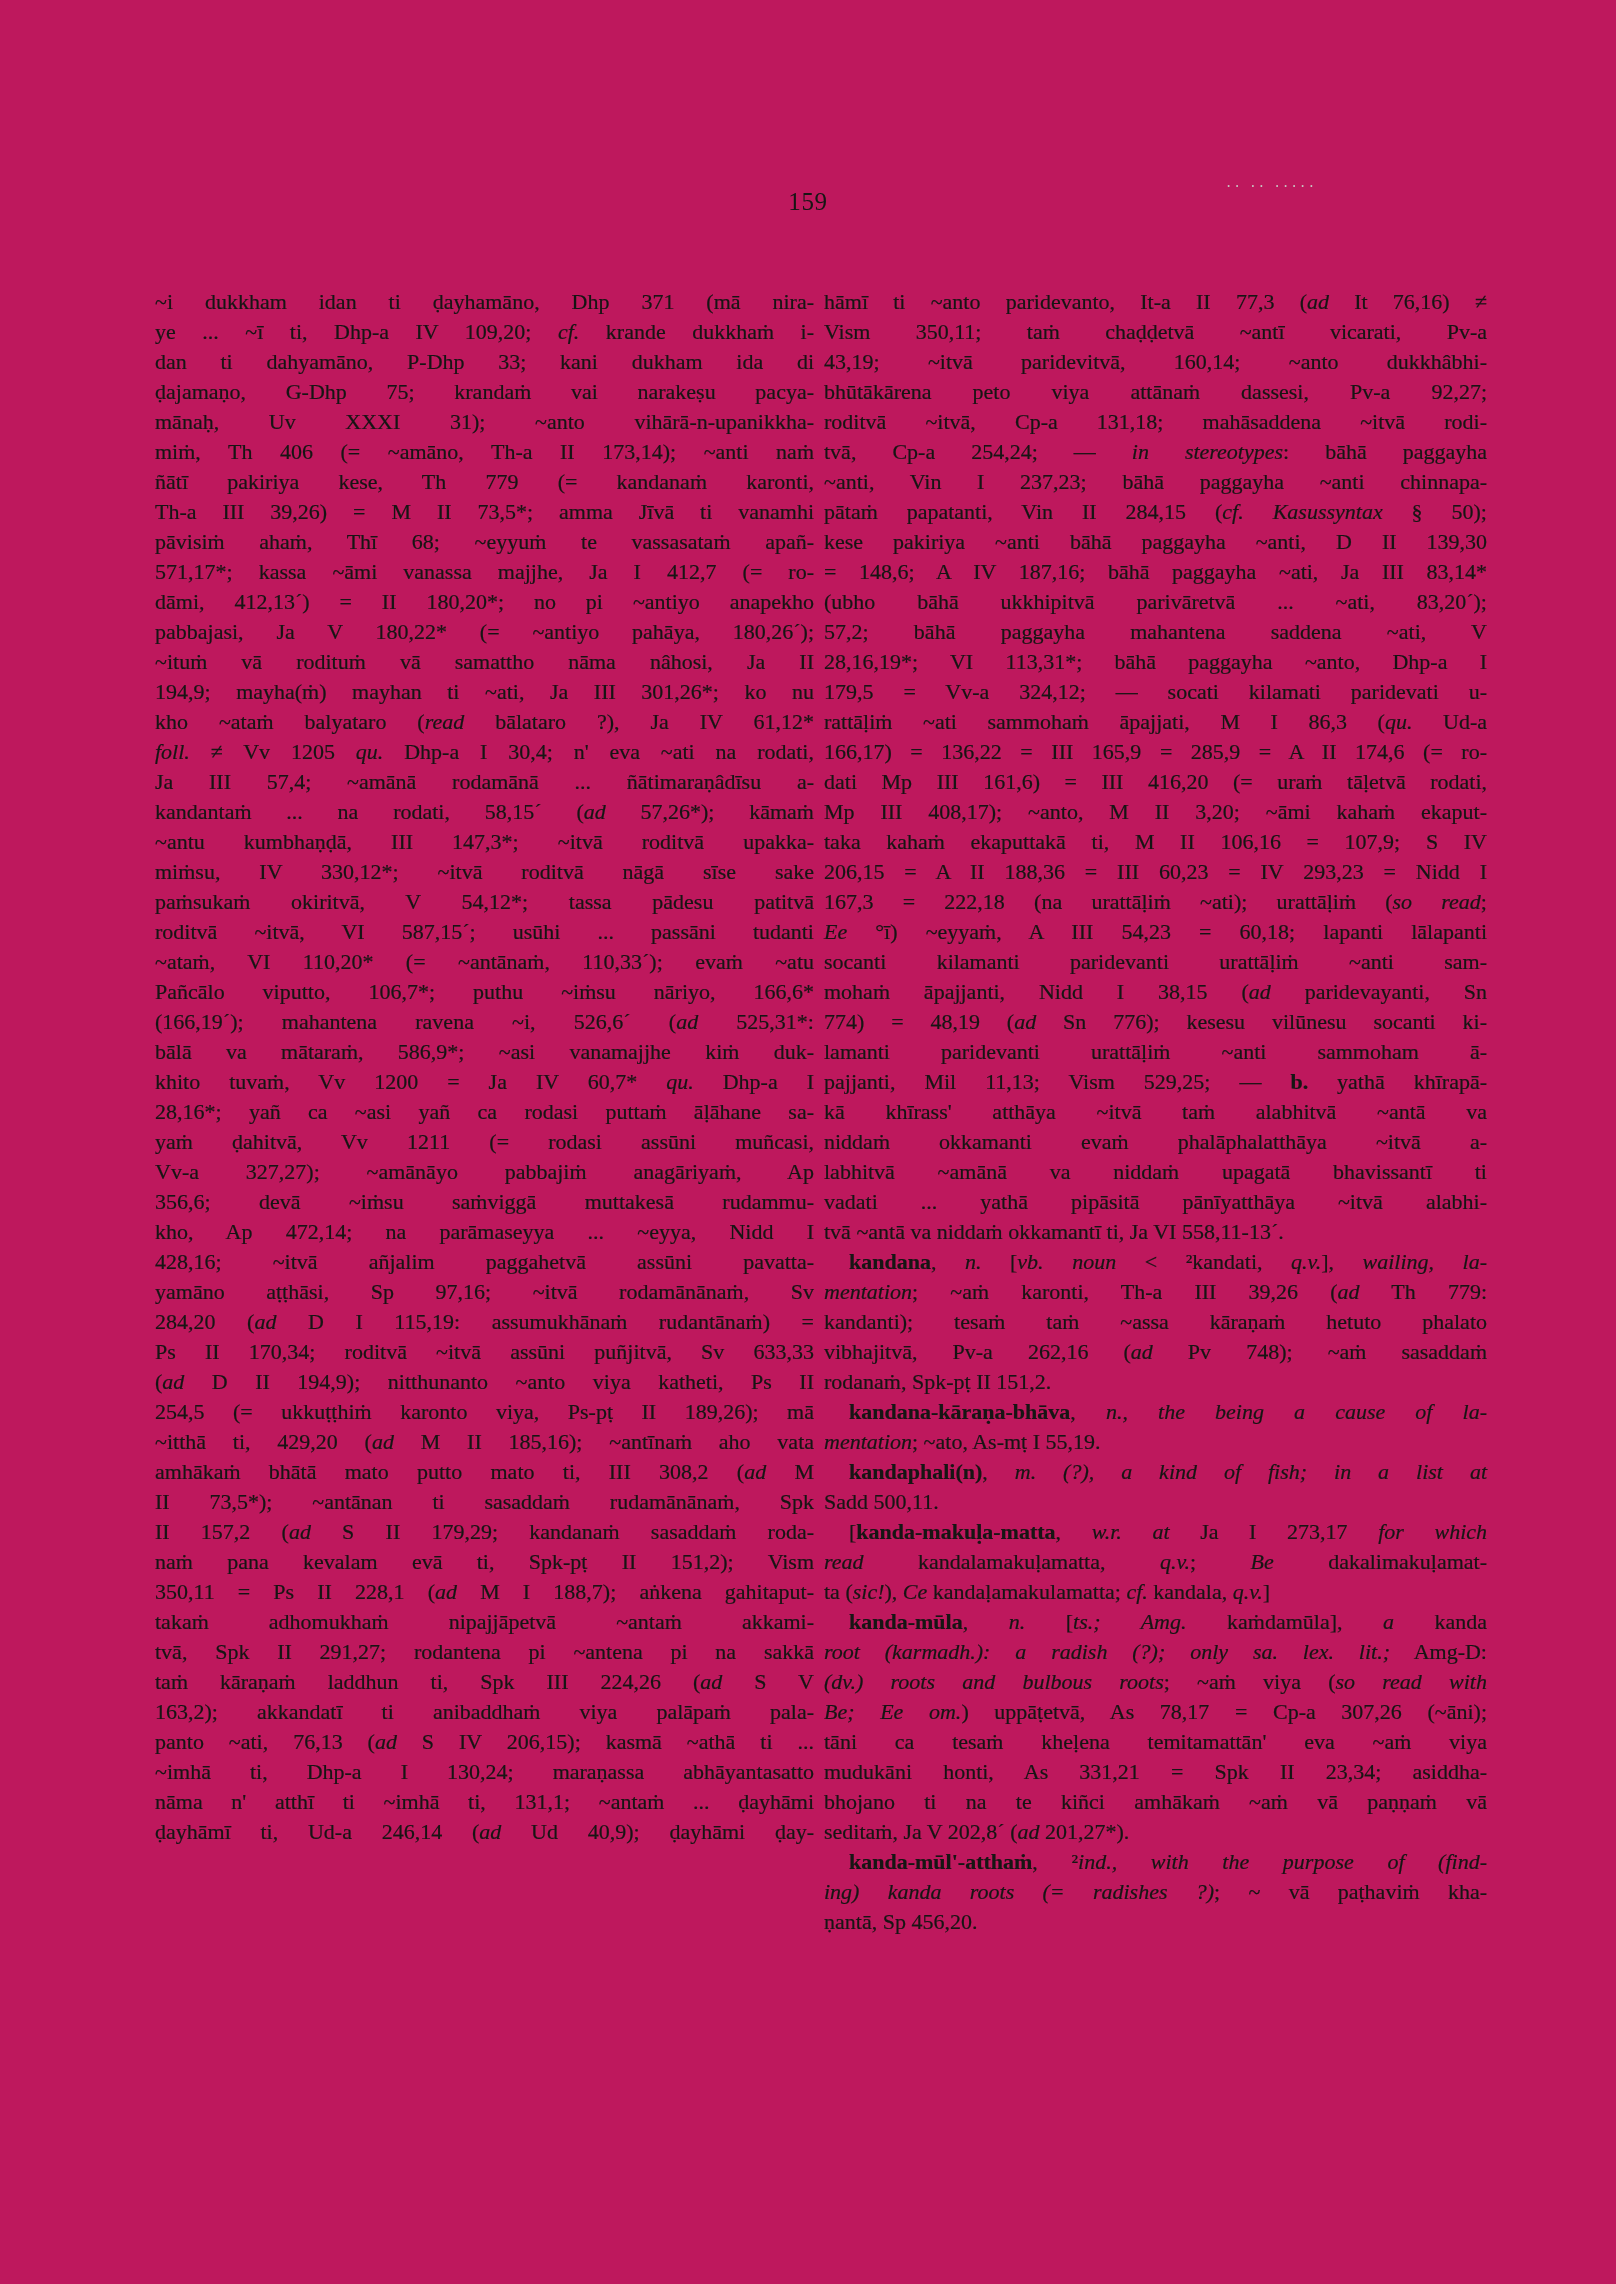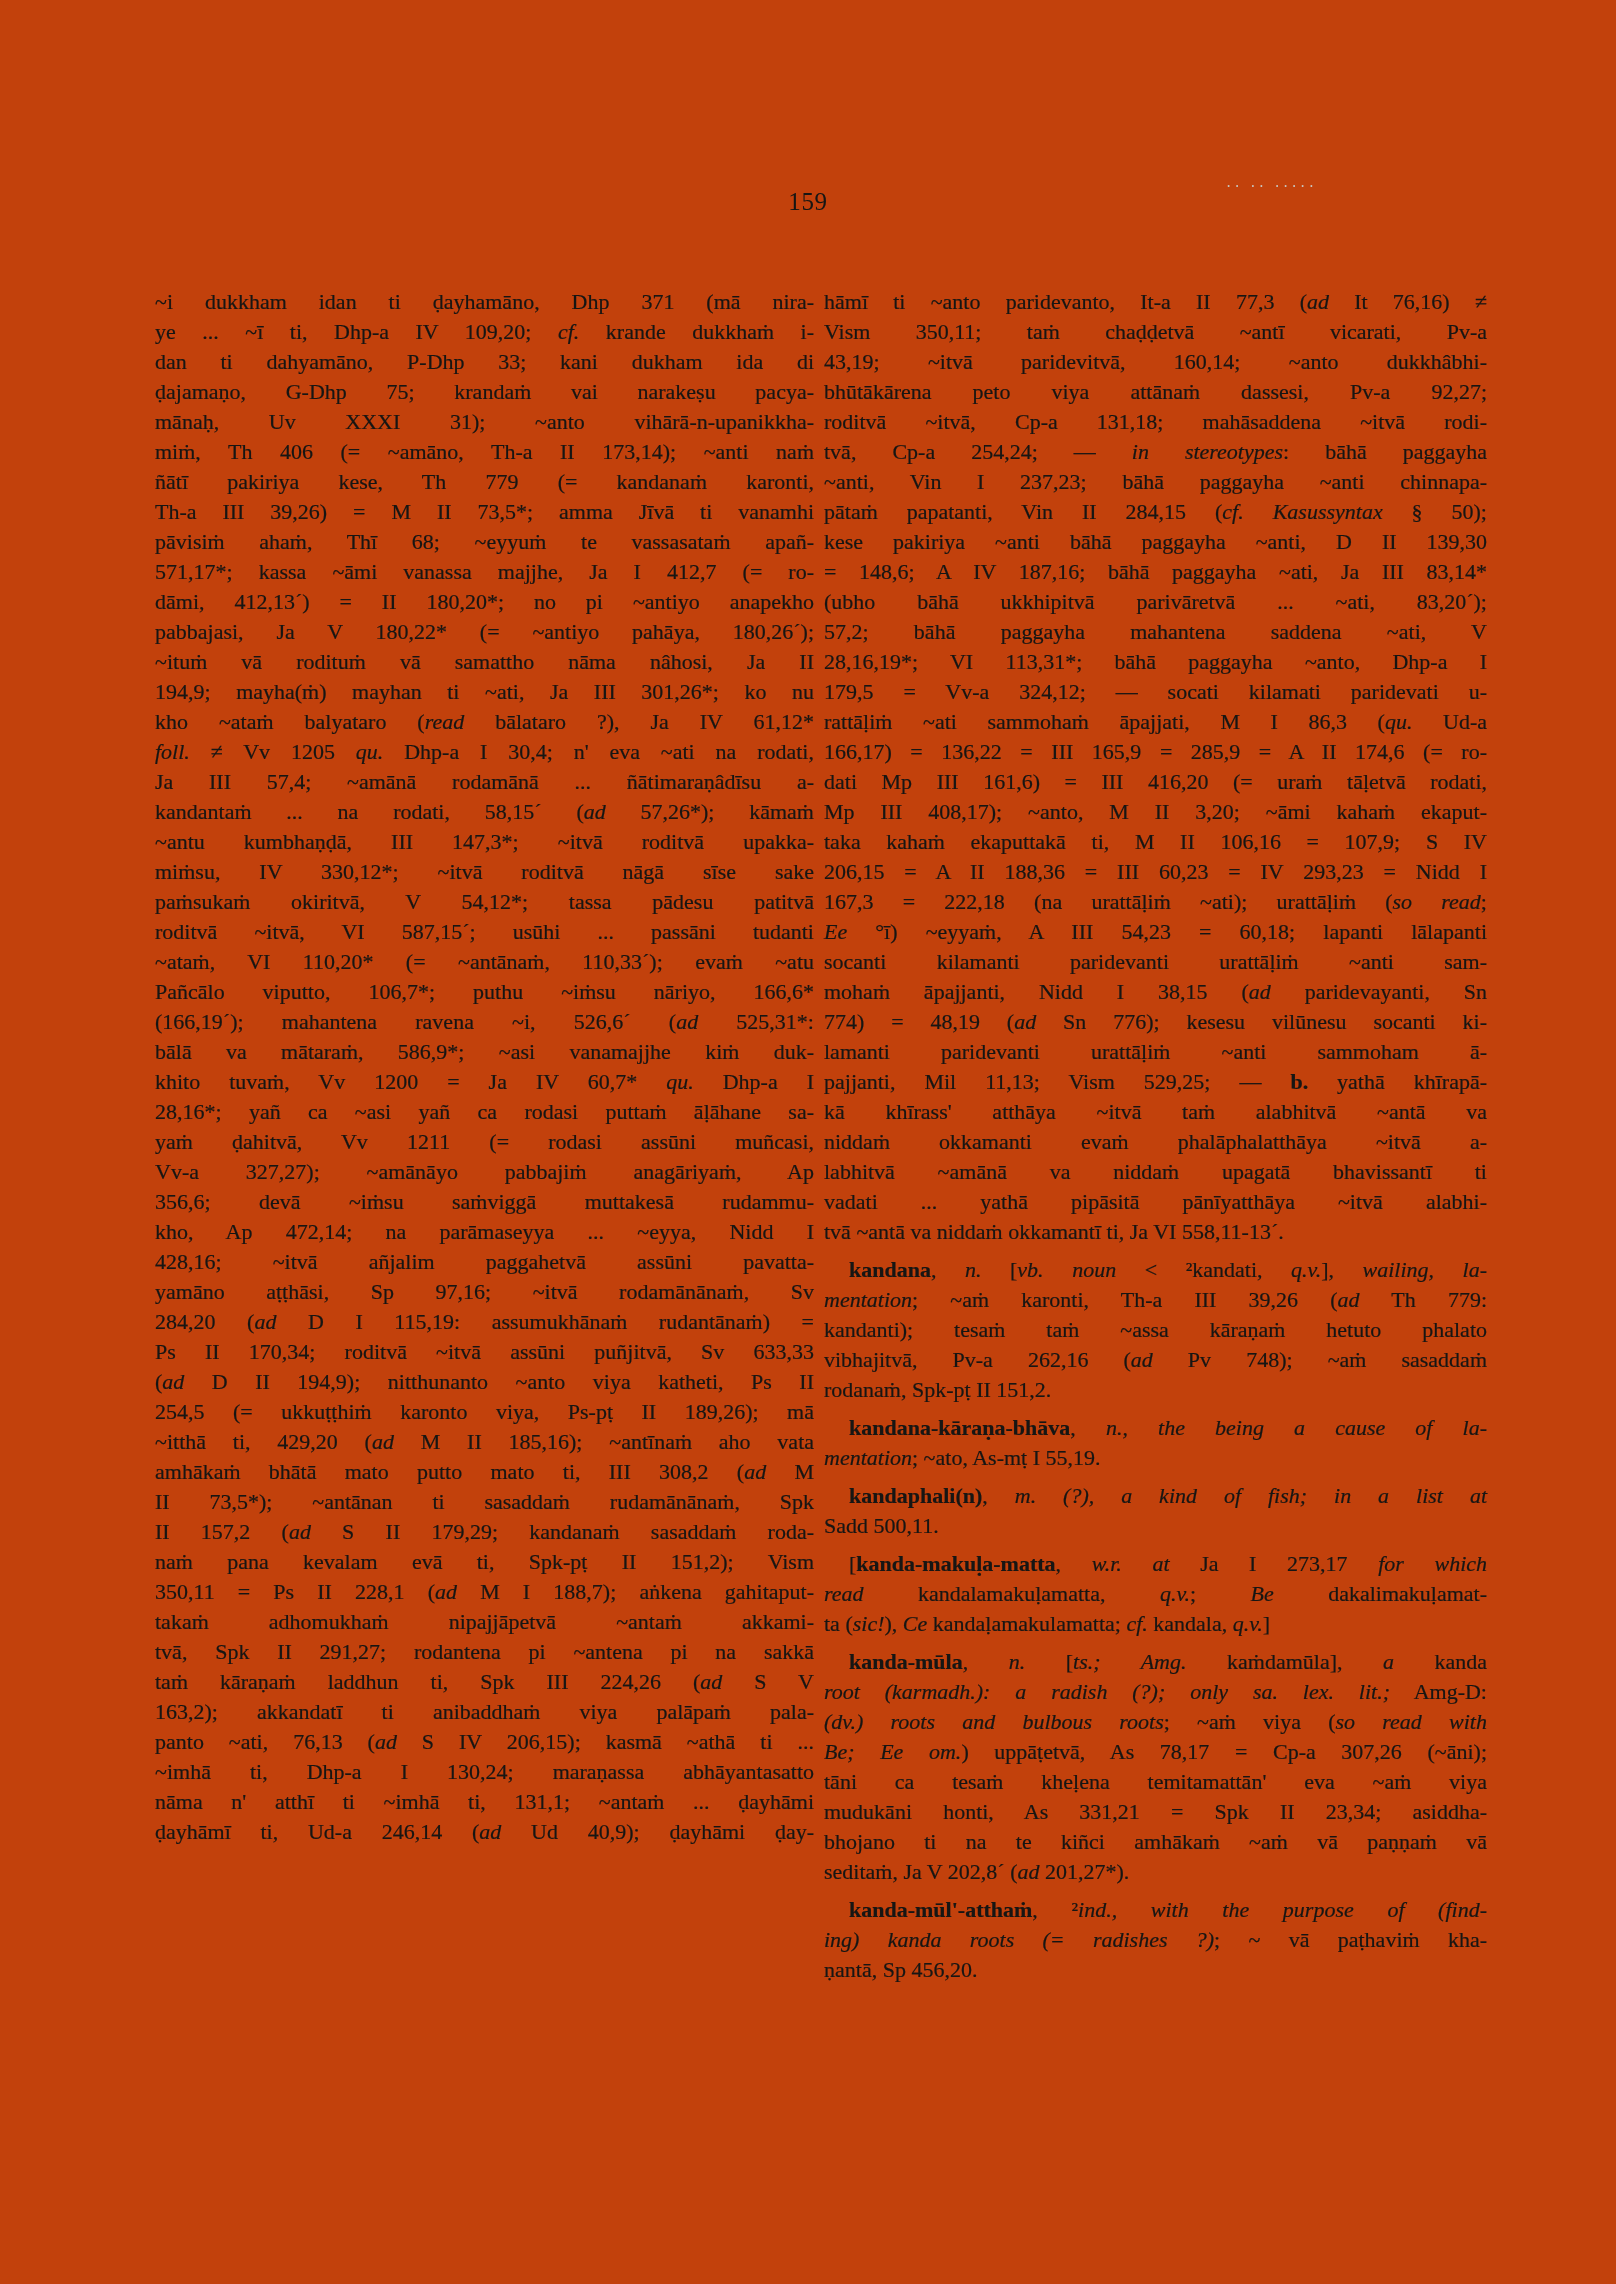--- a/index.html
+++ b/index.html
@@ -1,21 +1,21 @@
 <!DOCTYPE html>
 <html style="font-size:10.4px"><head>
 <meta charset="utf-8">
 <style>
   html, body { margin: 0; padding: 0; background: #e8e8e6; }
   .page {
     position: relative;
     width: 1616px;
     height: 2284px;
     margin: 0 auto;
-    background: #c2410c;
+    background: #be185d;
     color: #161614;
     font-family: "Liberation Serif", "DejaVu Serif", serif;
     overflow: hidden;
   }
   .page-number {
     position: absolute;
     top: 188px;
     left: 0;
     width: 100%;
     text-align: center;
@@ -42,21 +42,21 @@
   .col-right { left: 824px; width: 663px; }
   .line {
     text-align: justify;
     text-align-last: justify;
     text-justify: inter-word;
     white-space: normal;
     height: 30px;
     overflow: visible;
   }
   .line.last { text-align-last: left; }
-  .line.indent { text-indent: 25px; margin-top: 8px; }
+  .line.indent { text-indent: 25px; }
   .it { font-style: italic; }
   .bd { font-weight: bold; }
 </style>
 </head>
 <body>
 
 <div class="page">
   <div class="page-number">159</div>
   <div class="artifact-dots">·· ·· ·····</div>
   <div class="column col-left">

